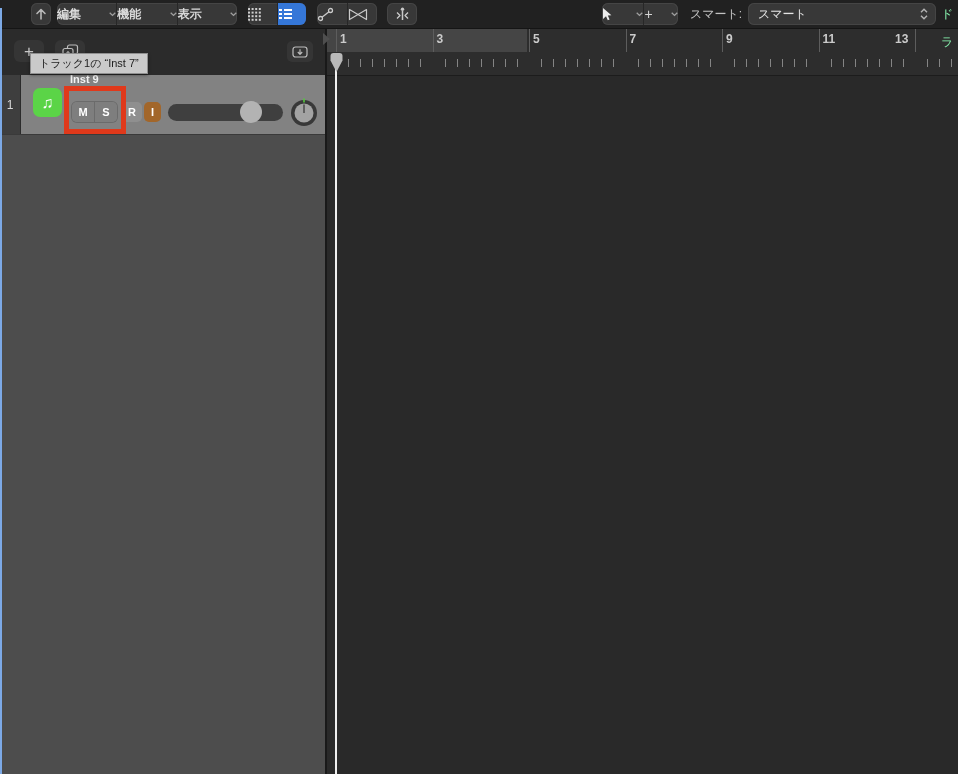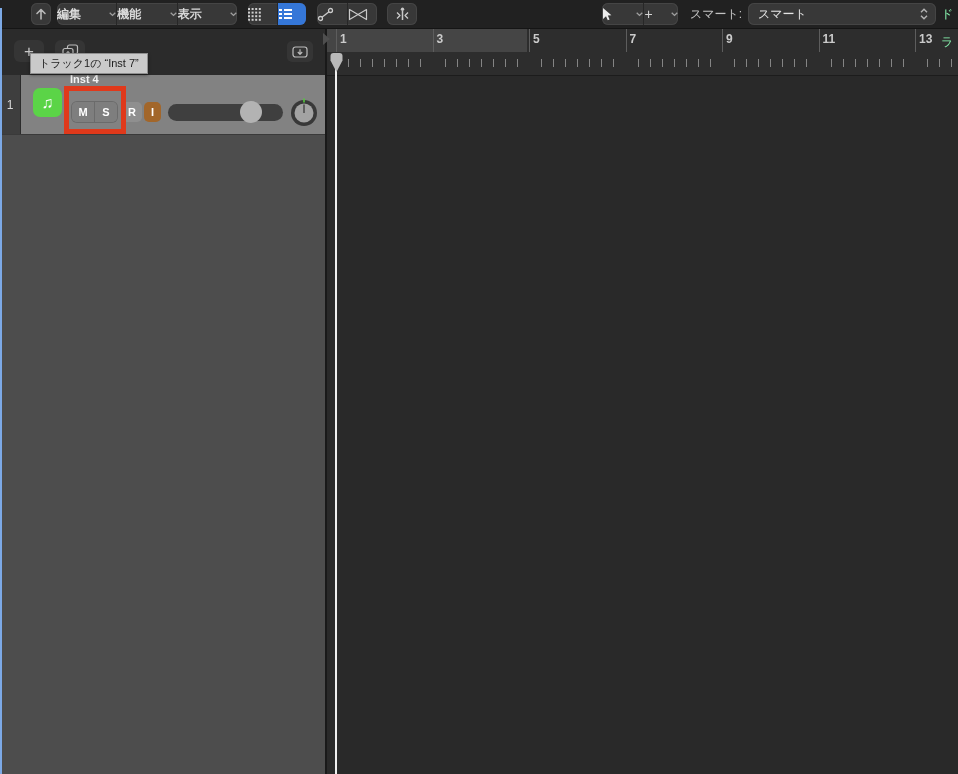--- a/index.html
+++ b/index.html
@@ -230,21 +230,21 @@
       </svg>
     </div>
 
     <div class="track-row">
       <div class="num-strip">
         <span>1</span>
       </div>
       <div class="track-icon">
         <span>♫</span>
       </div>
-      <div class="track-name">Inst 4</div>
+      <div class="track-name">Inst 9</div>
 
       <div class="ms-group">
         <div>M</div>
         <div>S</div>
       </div>
       <div class="rec-btn">R</div>
       <div class="in-btn">I</div>
 
       <div class="vol-slider"></div>
       <div class="vol-knob"></div>
@@ -277,21 +277,21 @@
           <div class="bar-num" style="left: 109.5px;">3</div>
           <div class="bar-line" style="left: 202px;"></div>
           <div class="bar-num" style="left: 206px;">5</div>
           <div class="bar-line" style="left: 298.5px;"></div>
           <div class="bar-num" style="left: 302.5px;">7</div>
           <div class="bar-line" style="left: 395px;"></div>
           <div class="bar-num" style="left: 399px;">9</div>
           <div class="bar-line" style="left: 491.5px;"></div>
           <div class="bar-num" style="left: 495.5px;">11</div>
           <div class="bar-line" style="left: 588px;"></div>
-          <div class="bar-num" style="left: 592px;">13</div>
+          <div class="bar-num" style="left: 568px;">13</div>
         </div>
     </div>
     <div class="ruler-ticks" id="ticks">
         <div class="tick" style="left: 21.1px;"></div>
         <div class="tick" style="left: 33.1px;"></div>
         <div class="tick" style="left: 45.2px;"></div>
         <div class="tick" style="left: 57.3px;"></div>
         <div class="tick" style="left: 69.3px;"></div>
         <div class="tick" style="left: 81.4px;"></div>
         <div class="tick" style="left: 93.4px;"></div>

